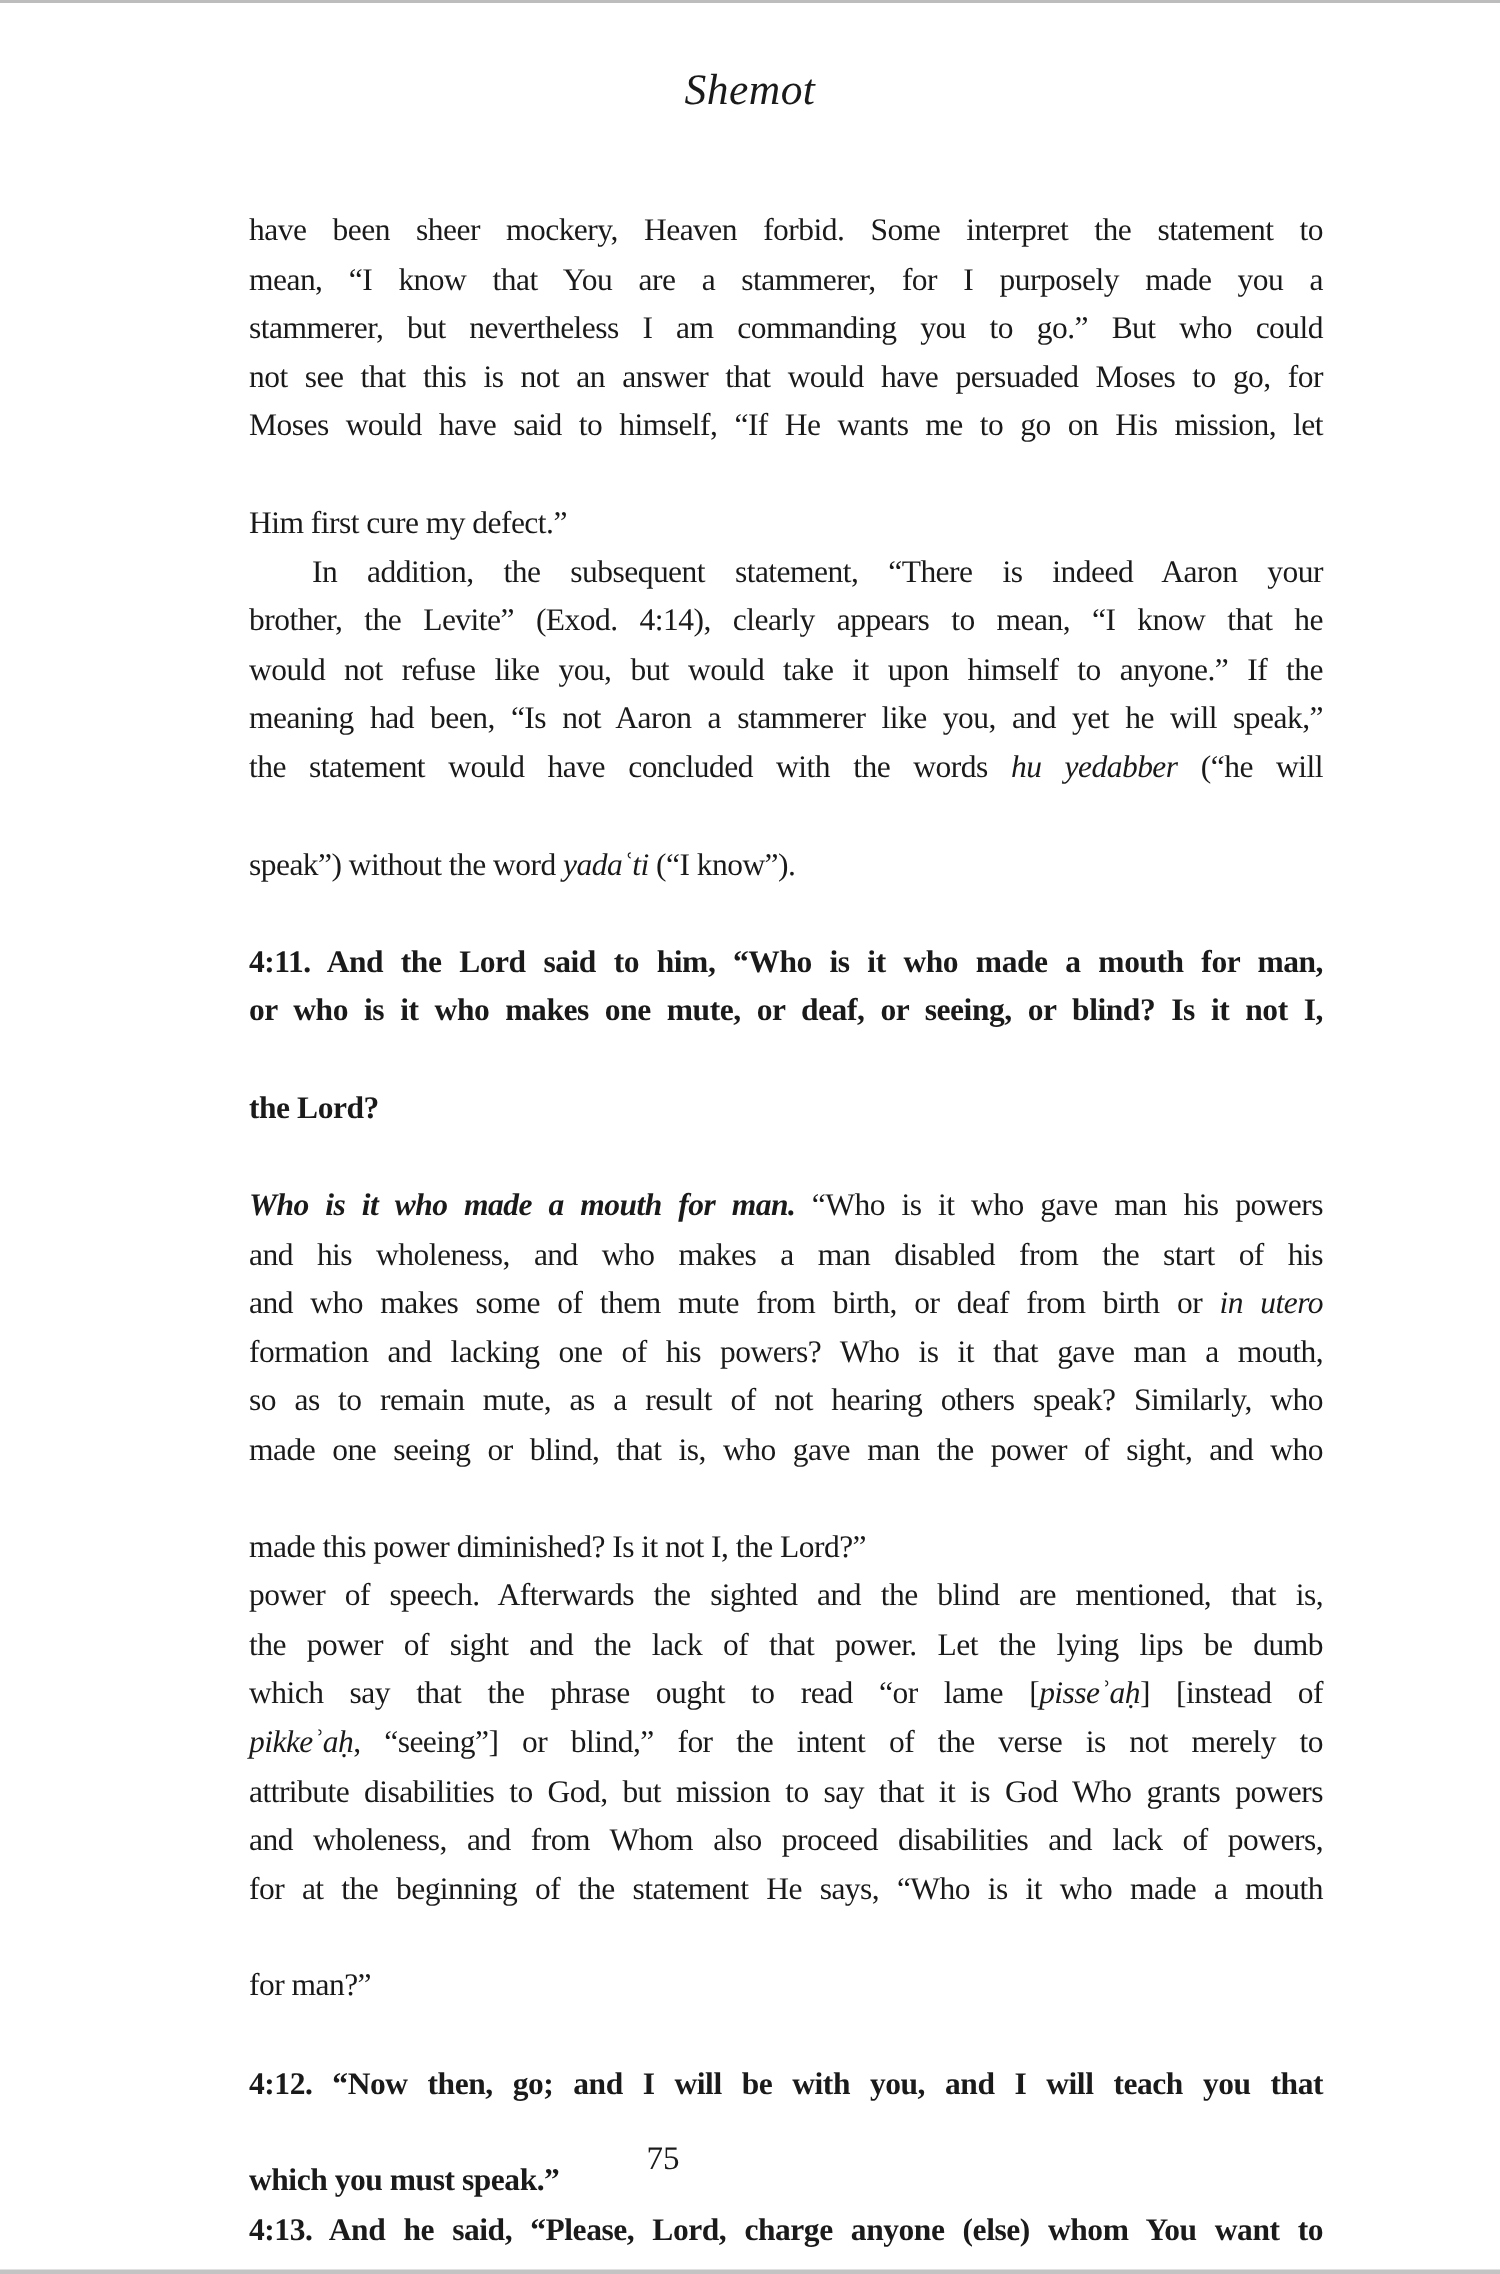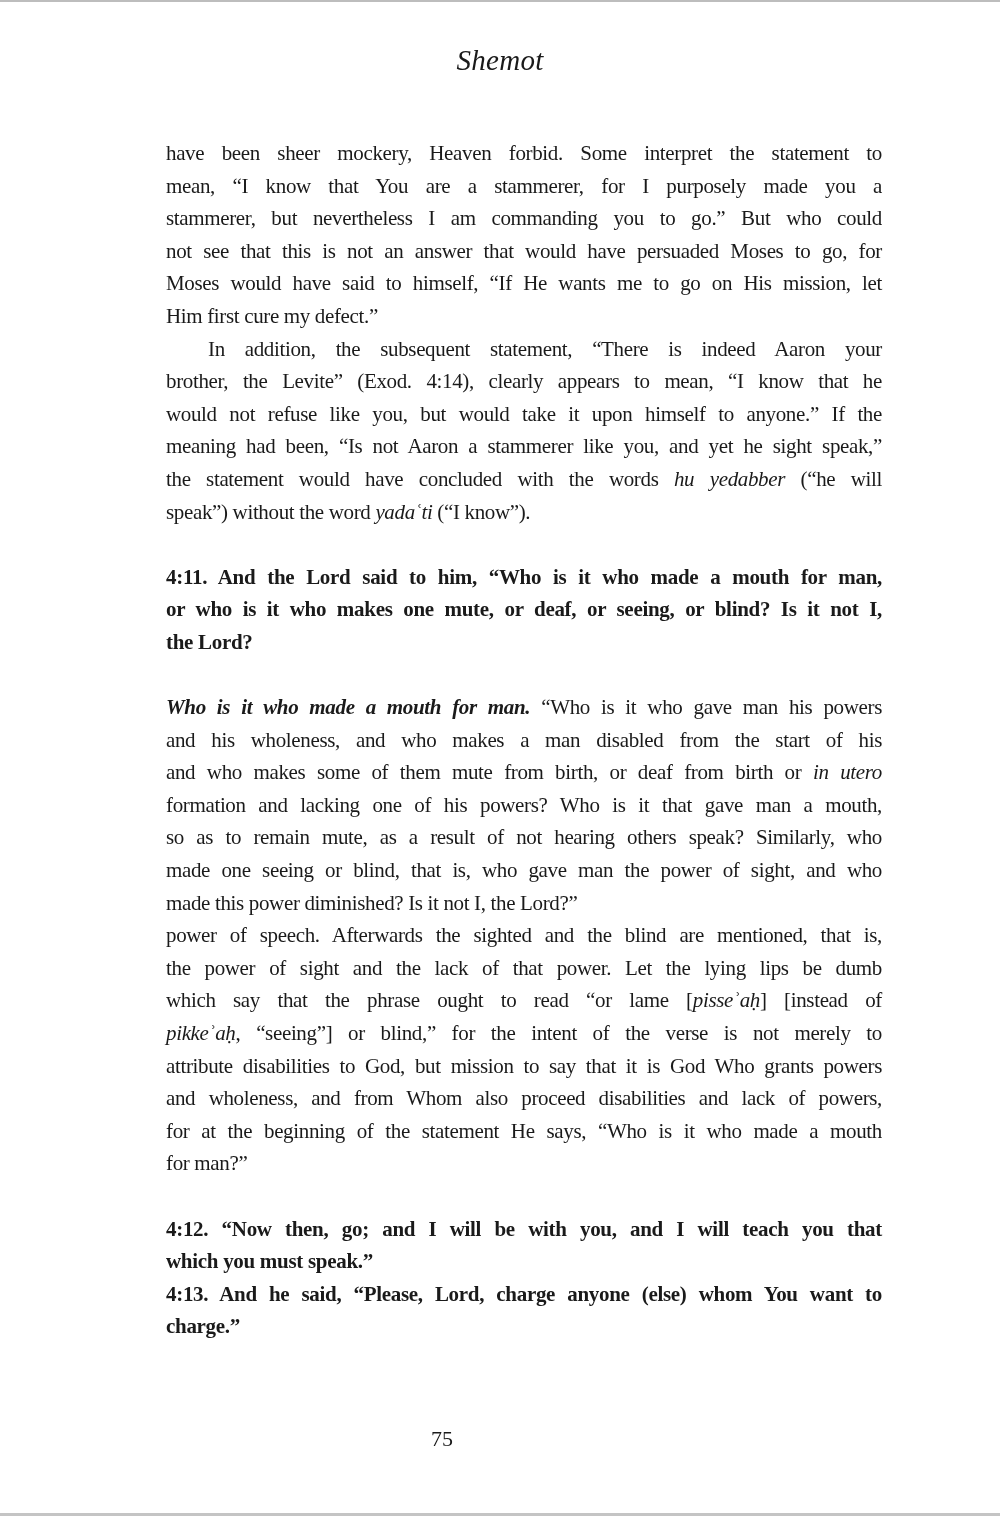--- a/index.html
+++ b/index.html
@@ -50,20 +50,21 @@
       white-space: nowrap;
       text-align: justify;
       text-align-last: justify;
       word-spacing: 0px;
       letter-spacing: -0.35px;
       overflow: visible;
     }
     .line.last {
       text-align: left;
       text-align-last: left;
+      margin-top: 32px;
     }
     .line.indent {
       padding-left: 42px;
     }
     .bold .line {
       font-weight: bold;
       letter-spacing: -0.3px;
     }
     .gap {
       height: 32.6px;
@@ -94,21 +95,21 @@
     <span class="line">stammerer, but nevertheless I am commanding you to go.” But who could</span>
     <span class="line">not see that this is not an answer that would have persuaded Moses to go, for</span>
     <span class="line">Moses would have said to himself, “If He wants me to go on His mission, let</span>
     <span class="line last">Him first cure my defect.”</span>
   </div>
 
   <div class="para">
     <span class="line indent">In addition, the subsequent statement, “There is indeed Aaron your</span>
     <span class="line">brother, the Levite” (Exod. 4:14), clearly appears to mean, “I know that he</span>
     <span class="line">would not refuse like you, but would take it upon himself to anyone.” If the</span>
-    <span class="line">meaning had been, “Is not Aaron a stammerer like you, and yet he sight speak,”</span>
+    <span class="line">meaning had been, “Is not Aaron a stammerer like you, and yet he will speak,”</span>
     <span class="line"><span>the statement would have concluded with the words </span><i>hu yedabber</i><span> (“he will</span></span>
     <span class="line last"><span>speak”) without the word </span><i>yadaʿti</i><span> (“I know”).</span></span>
   </div>
 
   <div class="gap"></div>
 
   <div class="para bold">
     <span class="line">4:11. And the Lord said to him, “Who is it who made a mouth for man,</span>
     <span class="line">or who is it who makes one mute, or deaf, or seeing, or blind? Is it not I,</span>
     <span class="line last">the Lord?</span>

